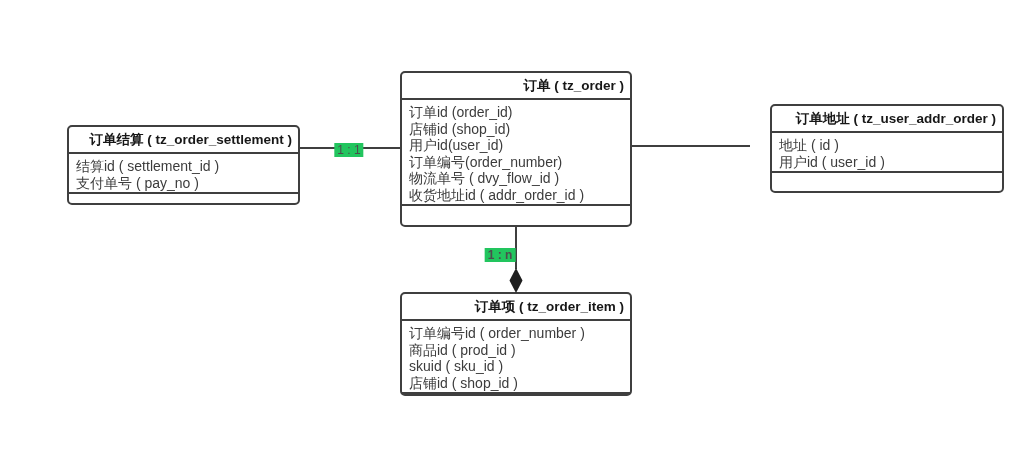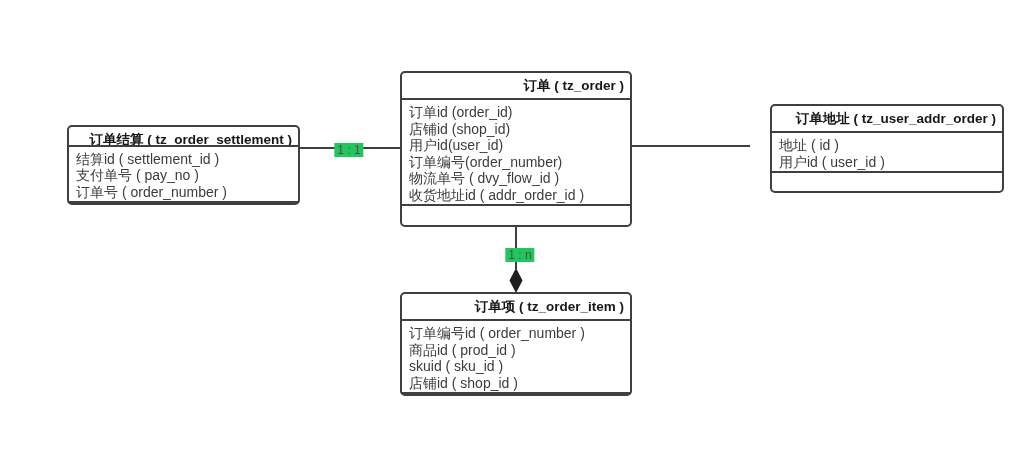--- a/index.html
+++ b/index.html
@@ -64,37 +64,36 @@
   .connector-label {
     position: absolute;
     transform: translate(-50%, -50%);
     background: #22c55e;
     padding: 0 3px;
     font-size: 12px;
     color: var(--label-text, #4d4d4d);
     white-space: nowrap;
   }
   .label--one-one { left: 349px; top: 150px; }
-  .label--one-n   { left: 520px; top: 255px; }
+  .label--one-n   { left: 500px; top: 255px; font-weight: bold; }
   .diamond {
     position: absolute;
     left: 509px; top: 268px;
   }
 </style>
 </head>
 <body>
 
 <div class="canvas">
 
   <div class="entity entity--settlement">
     <div class="entity-title">订单结算 ( tz_order_settlement )</div>
     <div class="entity-fields">
       <div class="field">结算id ( settlement_id )</div>
       <div class="field">支付单号 ( pay_no )</div>
-      <div class="field">订单号 ( order_number )</div>
     </div>
     <div class="entity-footer"></div>
   </div>
 
   <div class="entity entity--order">
     <div class="entity-title">订单 ( tz_order )</div>
     <div class="entity-fields">
       <div class="field">订单id (order_id)</div>
       <div class="field">店铺id (shop_id)</div>
       <div class="field">用户id(user_id)</div>

